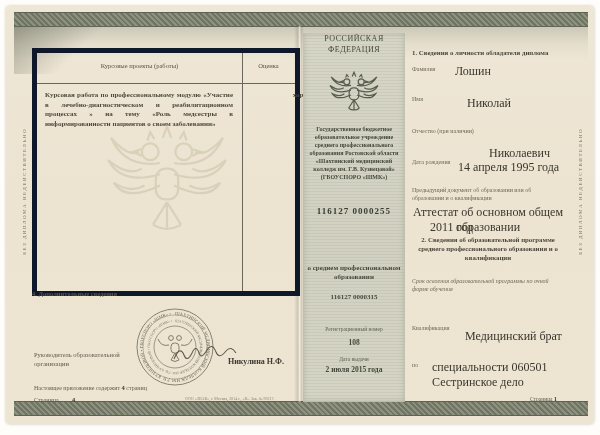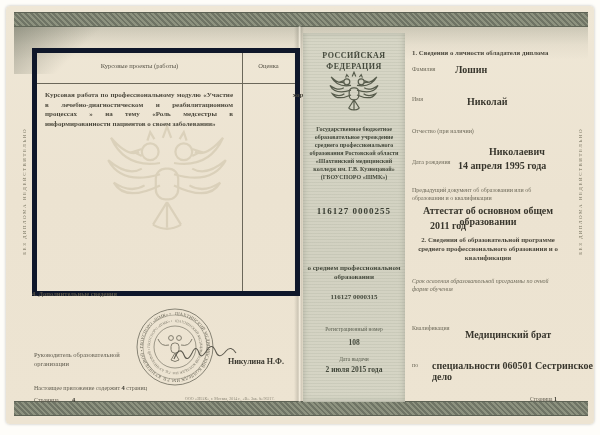--- a/index.html
+++ b/index.html
@@ -44,33 +44,33 @@
   #lp-pages-note b{font-size:6.5px;color:#3c3a31;}
   #lp-pagenum{position:absolute;left:34px;top:396px;font-size:6px;color:#5f5b4e;}
   #lp-pagenum b{margin-left:12px;font-size:6.5px;color:#3c3a31;}
   #lp-fineprint{position:absolute;left:185px;top:396px;width:130px;font-size:4px;color:#6a6657;opacity:.75;white-space:nowrap;overflow:hidden;}
   
   #rp-column{position:absolute;left:303px;top:33px;width:102px;height:369px;
     background:repeating-linear-gradient(0deg,rgba(108,118,98,.10) 0 1px,transparent 1px 3px),
                linear-gradient(180deg,#d7d6c6,#d2d1c1 60%,#d6d5c5);
     box-shadow:inset 0 0 6px rgba(100,105,90,.35);}
   .rp-col-text{position:absolute;left:3px;width:96px;text-align:center;color:#44493c;}
-  #rp-country{top:17px;font-size:8px;font-weight:bold;letter-spacing:.5px;line-height:11px;}
+  #rp-country{top:0;font-size:8px;font-weight:normal;letter-spacing:.5px;line-height:11px;}
   #rp-eagle{position:absolute;left:21px;top:38px;}
   #rp-institution{top:92px;font-size:6px;font-weight:bold;line-height:8px;}
   #rp-serial{top:173px;font-size:9px;font-weight:bold;letter-spacing:1px;color:#3a3e33;}
   #rp-doc-title{top:197px;font-size:8.5px;font-weight:bold;letter-spacing:1px;line-height:11px;}
   #rp-doc-subtitle{top:231px;font-size:7px;font-weight:bold;line-height:9px;}
   #rp-doc-number{top:260px;font-size:7px;font-weight:bold;}
   #rp-reg-label{top:293px;font-size:5.5px;color:#5d6152;}
   #rp-reg-number{top:305px;font-size:7.5px;font-weight:bold;}
   #rp-issue-label{top:323px;font-size:5.5px;color:#5d6152;}
   #rp-issue-date{top:332px;font-size:7.5px;font-weight:bold;}
   .rp-label{position:absolute;font-size:6px;color:#6e6a5a;}
-  .rp-value{position:absolute;font-size:10px;font-weight:bold;color:#38362d;}
+  .rp-value{position:absolute;font-size:12px;font-weight:normal;color:#38362d;}
   .rp-title{position:absolute;left:412px;width:152px;font-size:6.8px;font-weight:bold;color:#4a473c;line-height:9px;}
   #rp-sec2-title{text-align:center;}
   .rp-center{text-align:center;left:412px;width:152px;}
   #rp-pagenum{position:absolute;left:530px;top:396px;font-size:5.5px;color:#5f5b4e;}
   #rp-pagenum b{font-size:6px;color:#3c3a31;}
 </style>
 </head>
 <body>
 
 <div id="stage">

